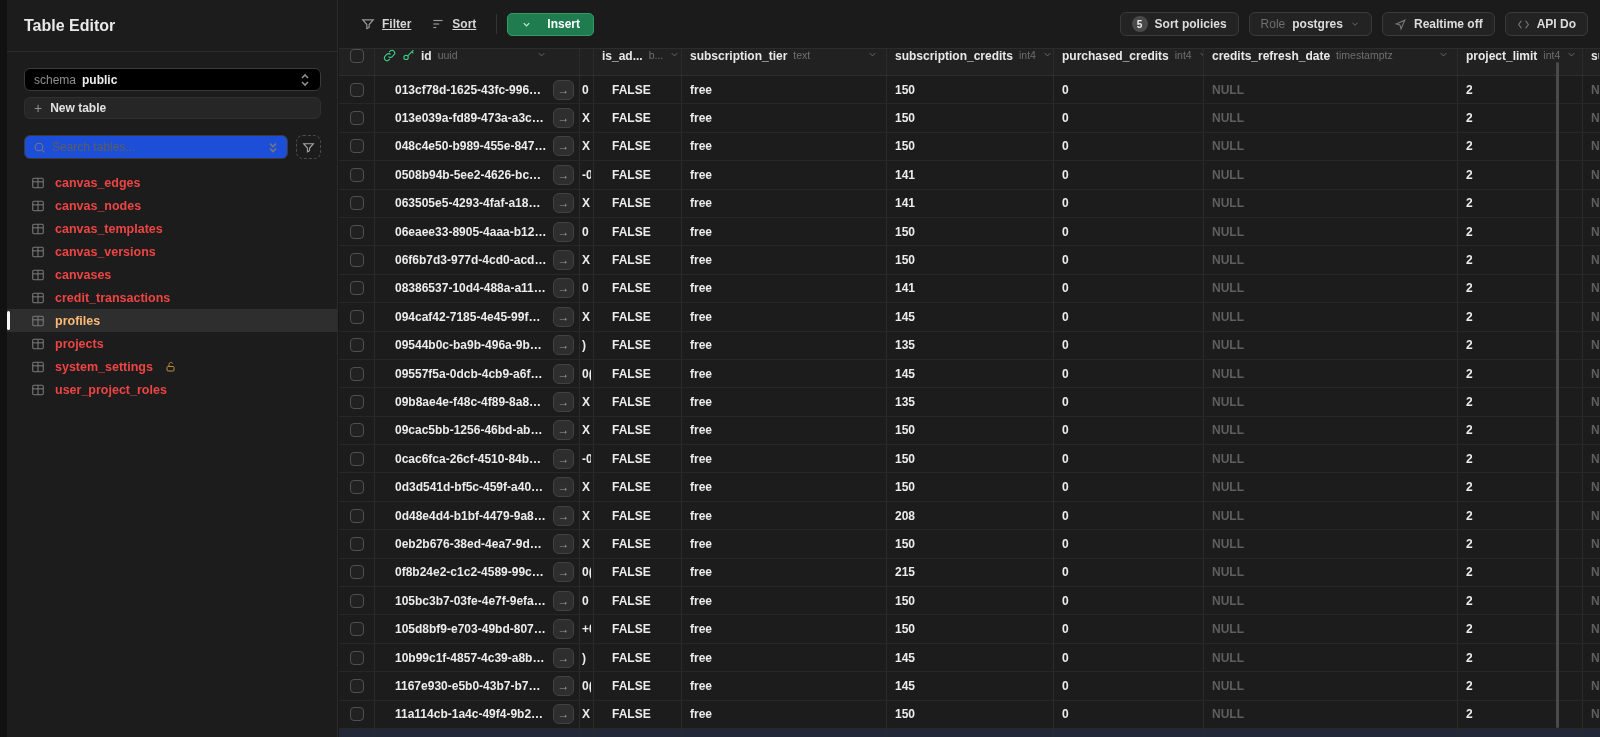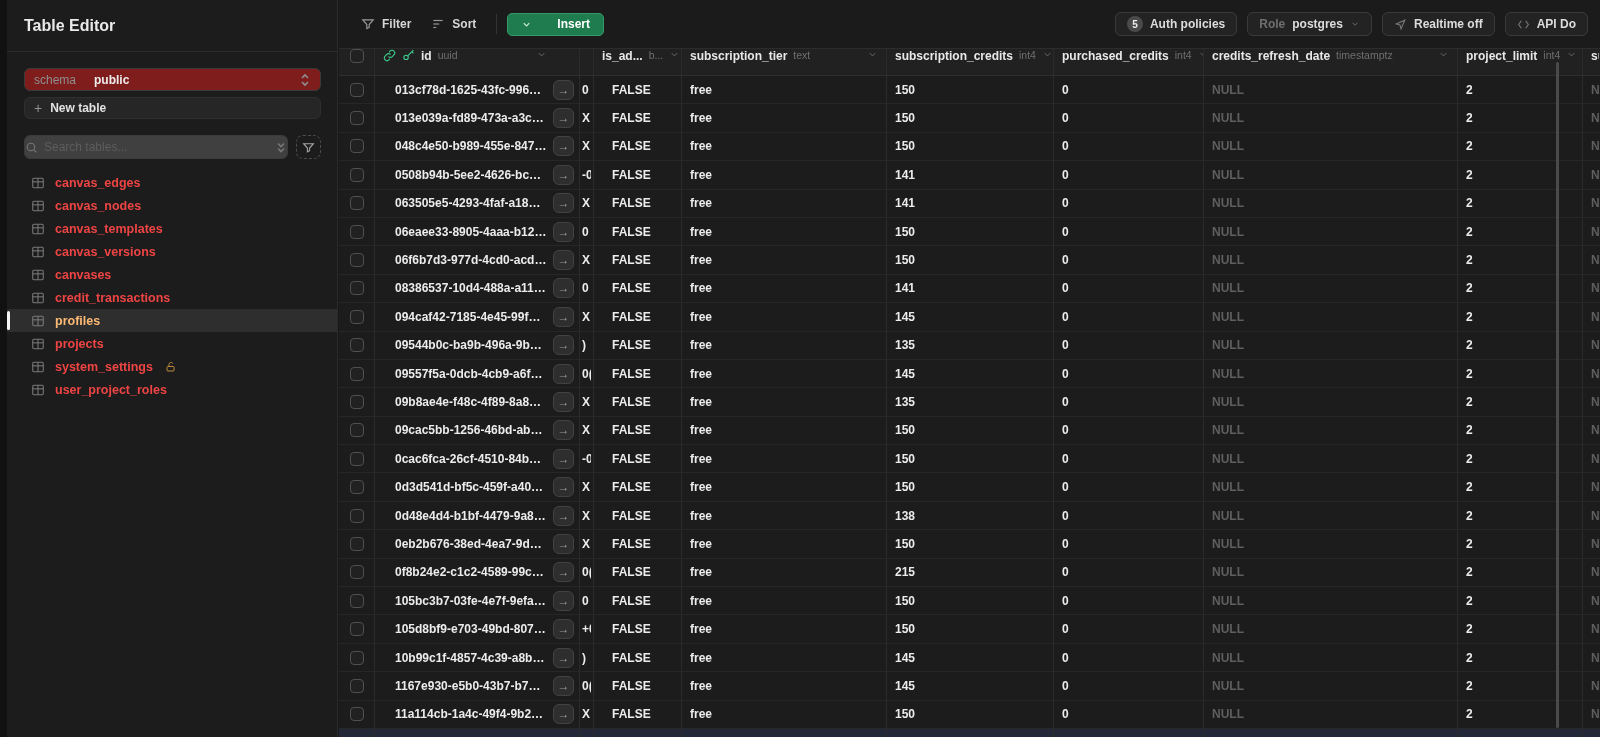--- a/index.html
+++ b/index.html
@@ -11,51 +11,51 @@
   .left-rail { position:absolute; left:0; top:0; width:7px; height:737px; background:#111; }
 
   
   .top-pill { position:absolute; left:438px; top:0; width:68px; height:7px; background:#262626; border-radius:0 0 9px 9px; }
 
   
   .sidebar { position:absolute; left:7px; top:0; width:331px; height:737px; background:#1c1c1c; border-right:1px solid #2b2b2b; }
   .sb-header { height:52px; border-bottom:1px solid #2b2b2b; display:flex; align-items:center; padding-left:17px; }
   .sb-title { font-size:16px; font-weight:700; color:#eaeaea; }
   .sb-controls { padding:16px 16px 0 17px; }
-  .schema-select { height:23px; background:#7f1d1d; border:1px solid #3a3a3a; border-radius:6px; display:flex; align-items:center; padding:0 9px; gap:18px; font-size:12px; }
+  .schema-select { height:23px; background:#000000; border:1px solid #3a3a3a; border-radius:6px; display:flex; align-items:center; padding:0 9px; gap:6px; font-size:12px; }
   .schema-label { color:#8f8f8f; }
   .schema-value { color:#ededed; font-weight:700; }
   .schema-chevrons { margin-left:auto; color:#8f8f8f; display:flex; }
   .newtable-btn { margin-top:6px; height:22px; background:#262626; border:1px solid #2f2f2f; border-radius:6px; display:flex; align-items:center; padding:0 9px; gap:8px; font-size:12px; font-weight:700; color:#e2e2e2; }
   .newtable-plus { color:#8f8f8f; font-weight:400; font-size:14px; line-height:1; }
   .search-row { margin-top:16px; display:flex; align-items:center; gap:8px; }
-  .search-box { flex:1; height:24px; border:1px solid #3a3a3a; border-radius:6px; display:flex; align-items:center; padding:0 0; gap:6px; background:#404040; }
+  .search-box { flex:1; height:24px; border:1px solid #3a3a3a; border-radius:6px; display:flex; align-items:center; padding:0 8px; gap:6px; background:#1d4ed8; }
   .search-box input { flex:1; background:transparent; border:none; outline:none; color:#bdbdbd; font-size:12px; font-family:inherit; }
   .search-box input::placeholder { color:#5d5d5d; }
   .icon-muted { color:#777; flex:0 0 auto; display:flex; }
   .filter-sq-btn { width:25px; height:24px; border:1px dashed #4c4c4c; border-radius:7px; display:flex; align-items:center; justify-content:center; color:#a5a5a5; background:transparent; }
   .table-list { margin-top:12px; }
   .table-item { position:relative; height:23px; display:flex; align-items:center; gap:10px; padding-left:24px; font-size:12.5px; font-weight:600; color:#ef4444; cursor:pointer; }
   .table-item .t-icon { color:#7a7a7a; display:flex; }
   .table-item.selected { background:#2e2e2e; color:#fdba74; }
   .table-item.selected::before { content:""; position:absolute; left:0; top:2px; bottom:2px; width:3px; background:#f5f5f5; border-radius:2px; }
   .lock-icon { color:#c08a3e; display:flex; margin-left:2px; }
 
   
   .content { position:absolute; left:339px; top:0; width:1261px; height:737px; background:#1b1b1b; }
 
   .toolbar { position:absolute; left:0; top:0; width:100%; height:48px; display:flex; align-items:center; padding:0 12px; background:#1b1b1b; }
-  .tb-btn { display:flex; align-items:center; gap:7px; font-size:12px; font-weight:700; color:#d6d6d6; padding:0 10px; height:26px; border-radius:5px; background:transparent; border:none; }
+  .tb-btn { display:flex; align-items:center; gap:7px; font-size:12px; font-weight:700; color:#d6d6d6; padding:0 10px; height:26px; border-radius:5px; background:transparent; border:none;text-decoration:underline; }
   .tb-btn .tb-icon { color:#9a9a9a; display:flex; }
   .tb-divider { width:1px; height:20px; background:#343434; margin:0 10px; }
-  .insert-btn { display:flex; align-items:center; gap:25px; height:23px; padding:0 13px; background:#1e7c4e; border:1px solid #339a68; border-radius:5px; font-size:12px; font-weight:700; color:#fff; }
+  .insert-btn { display:flex; align-items:center; gap:15px; height:23px; padding:0 13px; background:#1e7c4e; border:1px solid #339a68; border-radius:5px; font-size:12px; font-weight:700; color:#fff; }
   .toolbar-right { margin-left:auto; display:flex; align-items:center; gap:10px; }
   .pill-btn { display:flex; align-items:center; gap:7px; height:24px; padding:0 11px; background:#232323; border:1px solid #3a3a3a; border-radius:6px; font-size:12px; font-weight:700; color:#dcdcdc; white-space:nowrap; }
   .count-badge { width:16px; height:16px; border-radius:50%; background:#4a4a4a; color:#ededed; font-size:10px; font-weight:700; display:flex; align-items:center; justify-content:center; }
-  .role-muted { color:#6f6f6f; font-weight:700; }
+  .role-muted { color:#6f6f6f; font-weight:400; }
   .chev { color:#7a7a7a; display:flex; }
 
   
   .grid { position:absolute; left:0; top:48px; width:1261px; bottom:0; }
   .grid-header { display:flex; height:28px; background:#212121; border-top:1px solid #2c2c2c; border-bottom:1px solid #2e2e2e; }
   .hcell { display:flex; align-items:flex-start; gap:6px; padding:0 8px; border-right:1px solid #2b2b2b; overflow:hidden; white-space:nowrap; }
   .hname { font-size:12px; font-weight:700; color:#e8e8e8; }
   .htype { font-size:10.5px; color:#6f6f6f; }
   .hchev { margin-left:auto; color:#6f6f6f; display:flex; flex:0 0 auto; }
   .grid-body {}
@@ -286,21 +286,21 @@
           <svg width="11" height="11" viewBox="0 0 24 24" fill="none" stroke="currentColor" stroke-width="2.5">
               <polyline points="6,9 12,15 18,9"></polyline>
             </svg>
         </span>
         <span>Insert</span>
       </button>
 
       <div class="toolbar-right">
         <button class="pill-btn">
           <span class="count-badge">5</span>
-          <span>Auth policies</span>
+          <span>Sort policies</span>
         </button>
         <button class="pill-btn">
           <span class="role-muted">Role</span>
           <span>postgres</span>
           <span class="chev">
             <svg width="10" height="10" viewBox="0 0 24 24" fill="none" stroke="currentColor" stroke-width="2">
                 <polyline points="6,9 12,15 18,9"></polyline>
               </svg>
           </span>
         </button>
@@ -932,21 +932,21 @@
     <div class="cell col-frag">
               <span class="val">X</span>
             </div>
     <div class="cell col-admin">
               <span class="val">FALSE</span>
             </div>
     <div class="cell col-tier">
               <span class="val">free</span>
             </div>
     <div class="cell col-subc">
-              <span class="val">138</span>
+              <span class="val">208</span>
             </div>
     <div class="cell col-purch">
               <span class="val">0</span>
             </div>
     <div class="cell col-refresh">
               <span class="val val-null">NULL</span>
             </div>
     <div class="cell col-limit">
               <span class="val">2</span>
             </div>

